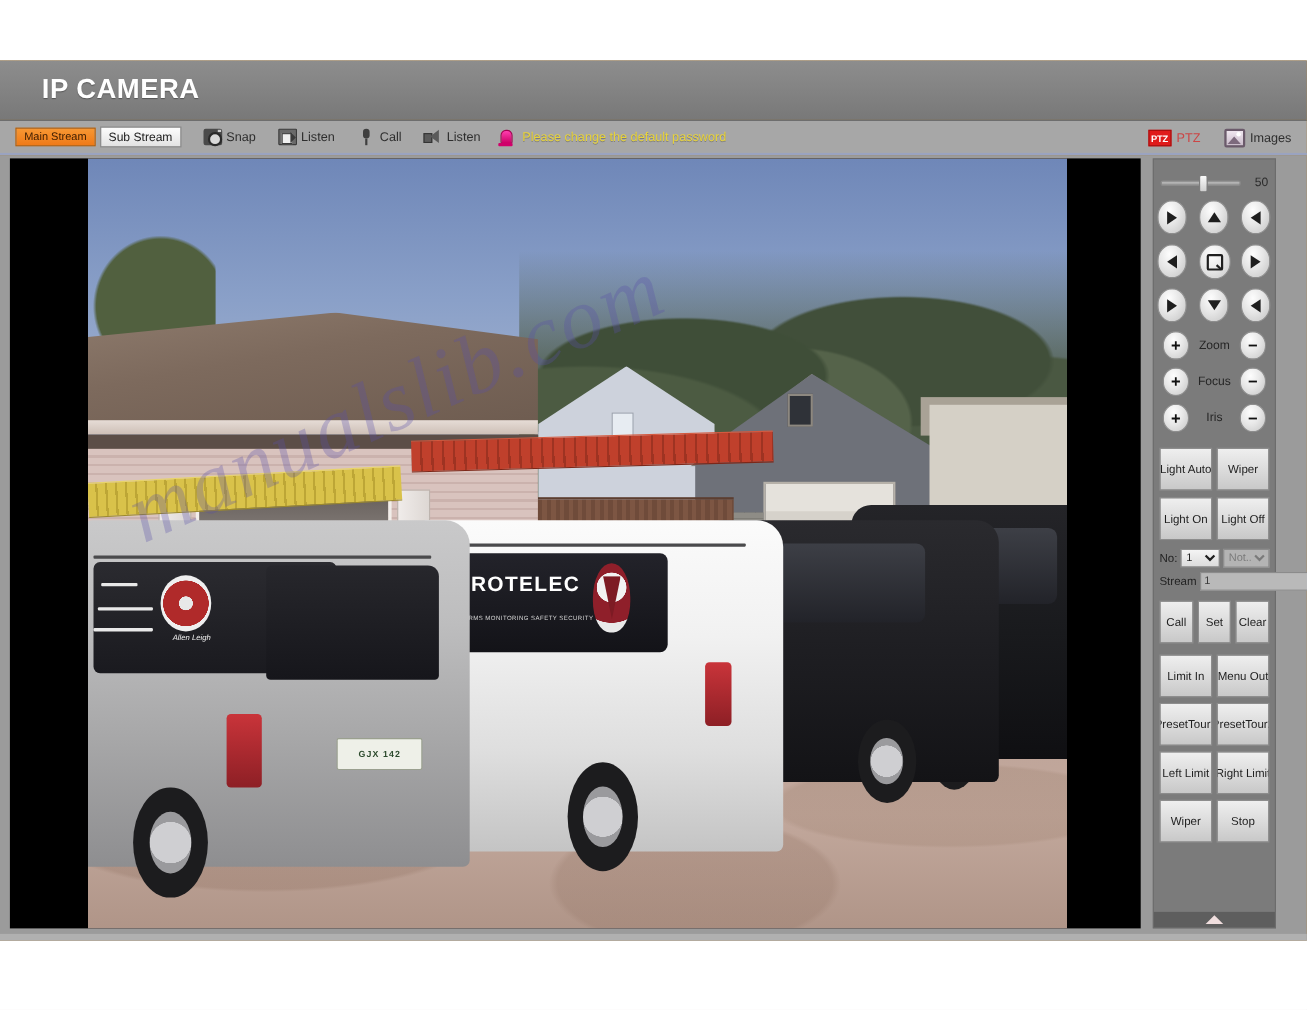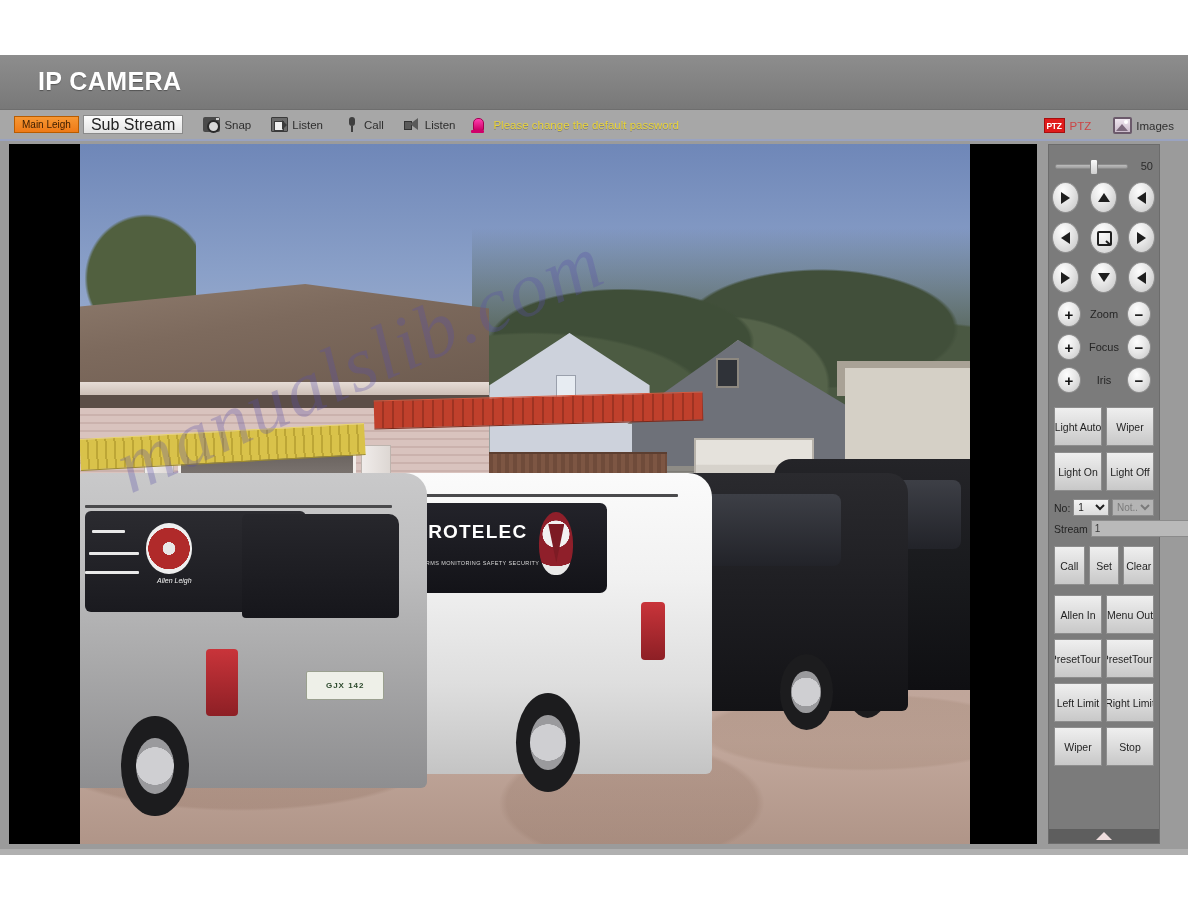--- a/index.html
+++ b/index.html
@@ -60,21 +60,21 @@
     height: 31px;
     background: #a7a7a7;
     border-bottom: 2px solid #9aa3c0;
     display: flex;
     align-items: center;
     padding-left: 14px;
   }
   .streambtn {
     height: 19px;
     padding: 0 7px;
-    font-size: 16px;
+    font-size: 11px;
     display: flex; align-items: center;
     border: 1px solid #8a8a8a;
     background: linear-gradient(to bottom,#fdfdfd,#e2e2e2);
     color: #222;
     cursor: pointer;
   }
   .streambtn.sel {
     background: linear-gradient(to bottom,#f79733,#ef7a17);
     border: 1px solid #b85c00;
     color: #3a1c00;
@@ -561,21 +561,21 @@
 </head>
 <body>
 
 <div id="app">
 
   <div class="header">
     <div class="brand">IP CAMERA</div>
   </div>
 
   <div class="toolbar">
-    <div class="streambtn sel">Main Leigh</div>
+    <div class="streambtn sel">Main Stream</div>
     <div class="streambtn">Sub Stream</div>
 
     <div class="tool">
       <span class="ticon ic-cam"></span>
       <span class="lbl">Snap</span>
     </div>
     <div class="tool">
       <span class="ticon ic-rec"></span>
       <span class="lbl">Listen</span>
     </div>
@@ -765,21 +765,21 @@
 
       </div>
 
       <div class="btnrow" style="margin-top:9px;">
         <div class="pbtn">Call</div>
         <div class="pbtn">Set</div>
         <div class="pbtn">Clear</div>
       </div>
 
       <div class="btnrow" style="margin-top:10px;">
-        <div class="pbtn">Allen In</div>
+        <div class="pbtn">Limit In</div>
         <div class="pbtn">Menu Out</div>
       </div>
       <div class="btnrow" style="margin-top:5px;">
         <div class="pbtn">PresetTour1</div>
         <div class="pbtn">PresetTour2</div>
       </div>
       <div class="btnrow" style="margin-top:5px;">
         <div class="pbtn">Left Limit</div>
         <div class="pbtn">Right Limit</div>
       </div>

